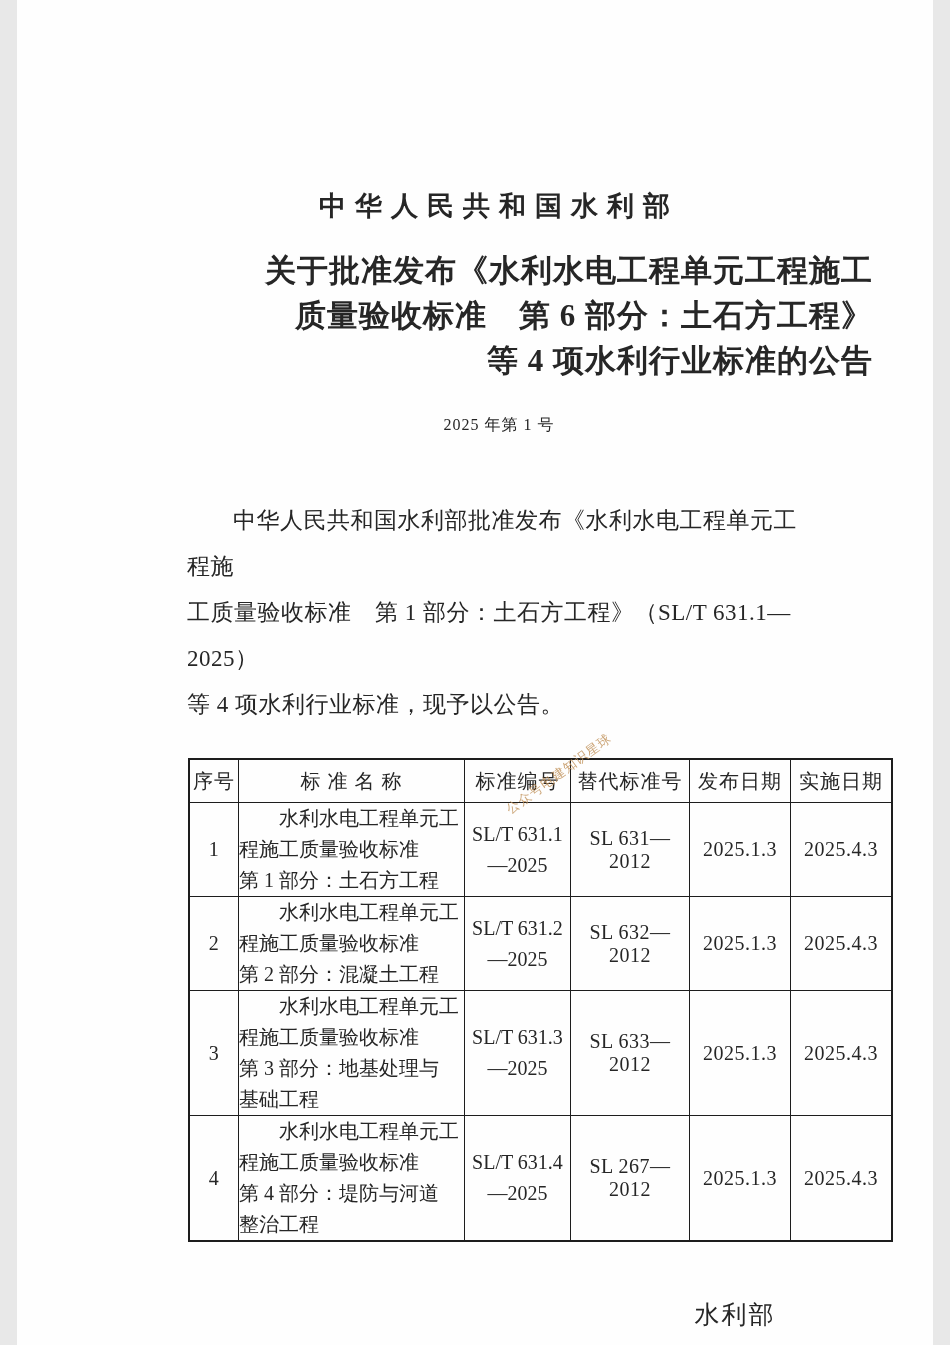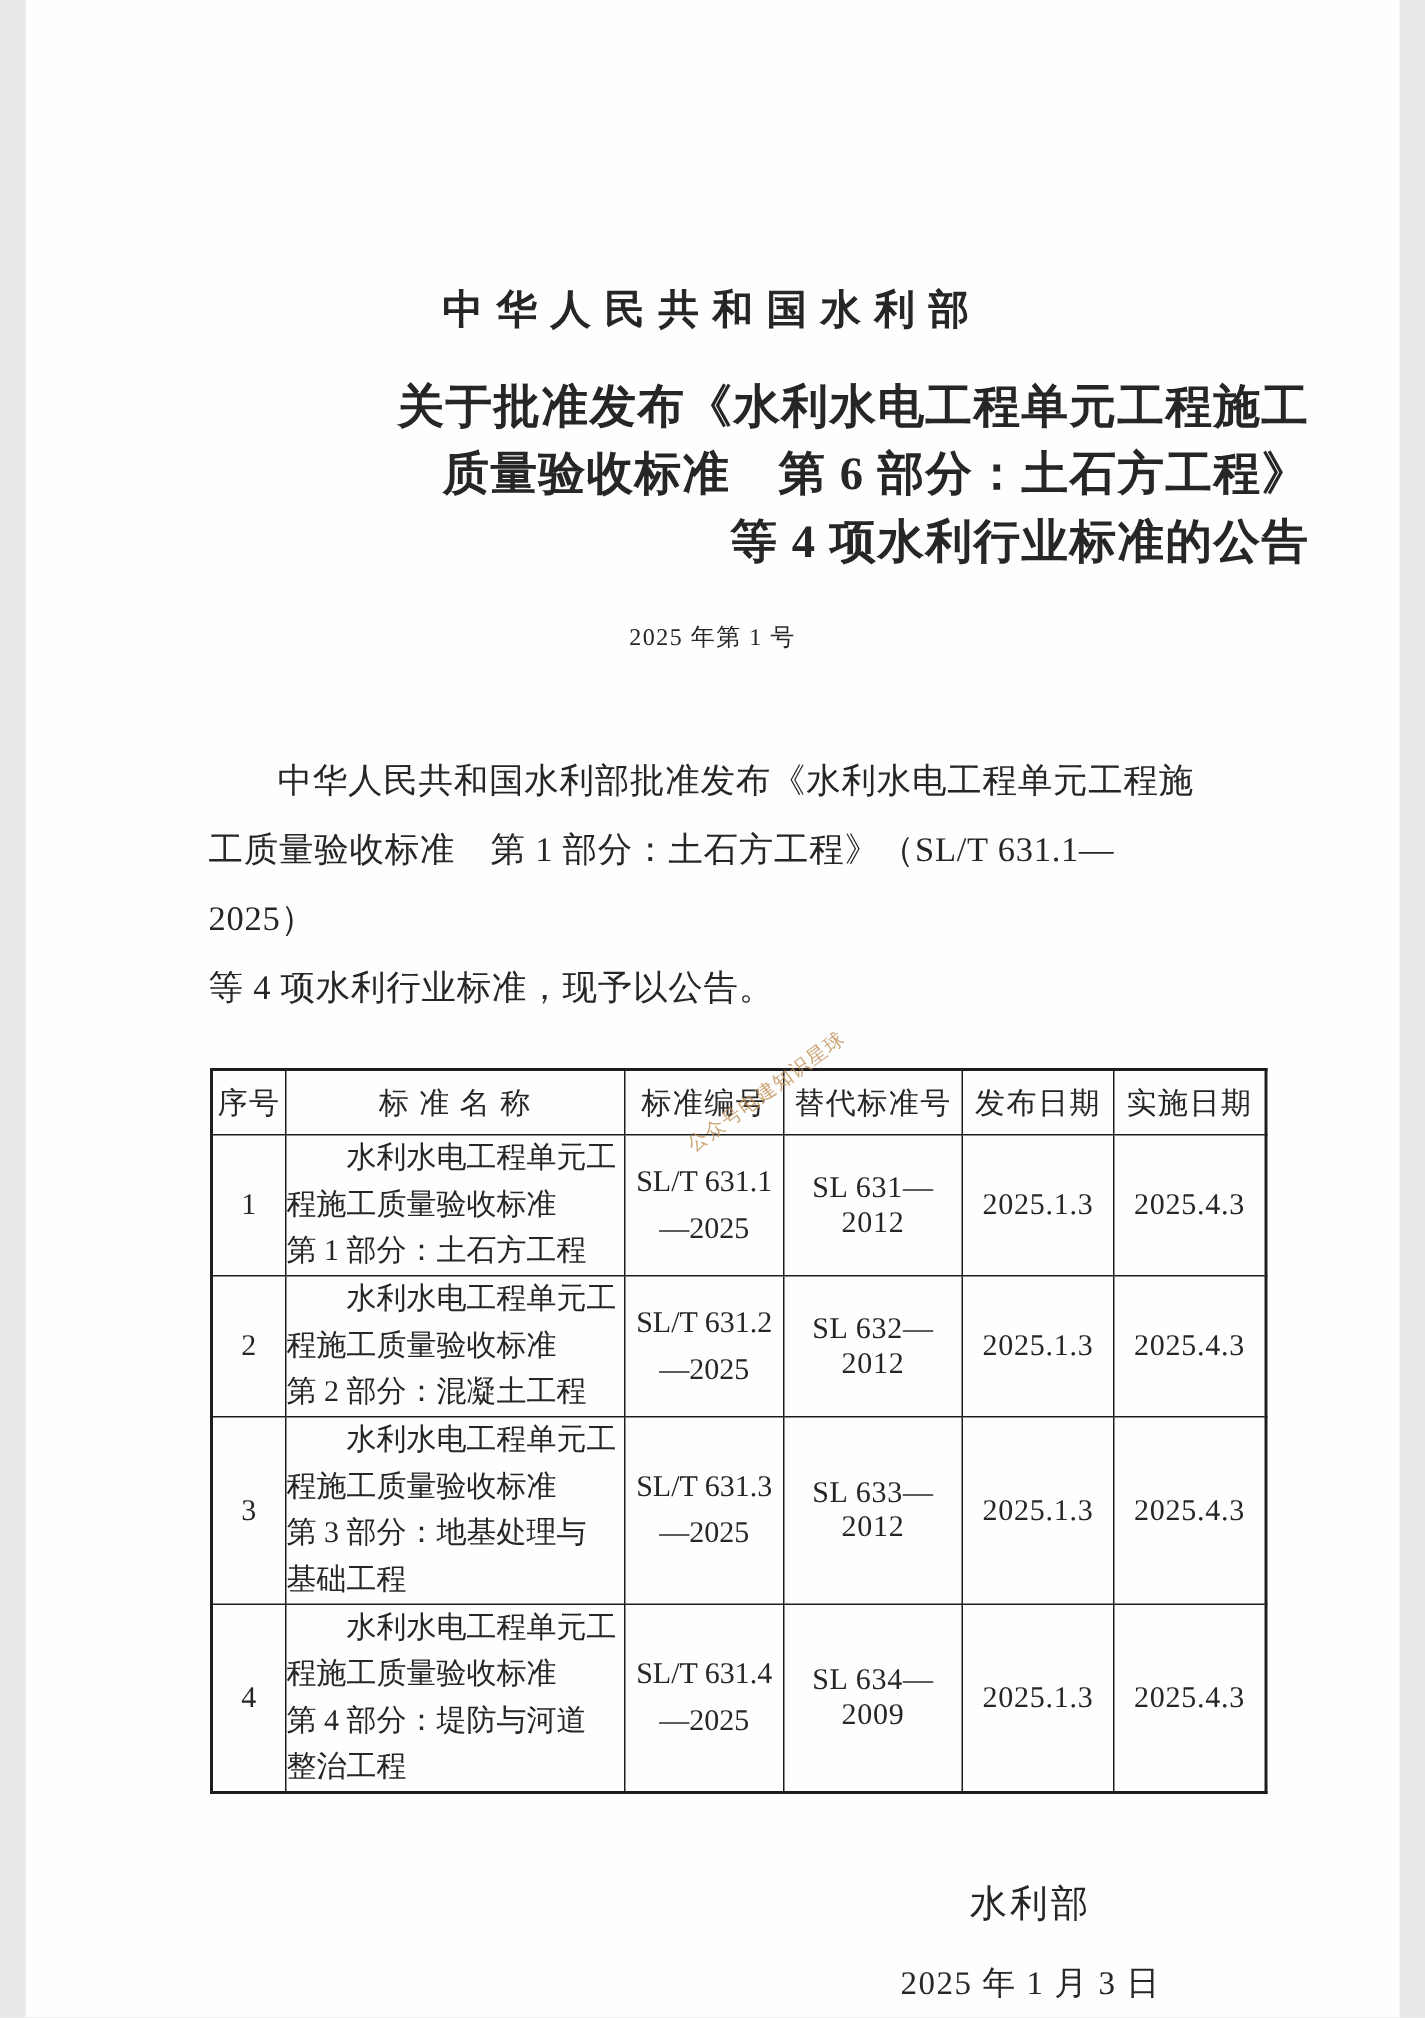--- a/index.html
+++ b/index.html
@@ -7,20 +7,21 @@
     position: relative;
     width: 916px;
     height: 1345px;
     margin: 0 auto;
     background: #fefefe;
     color: #262626;
     font-family: "Liberation Serif", "DejaVu Serif", serif;
     overflow: hidden;
     box-sizing: border-box;
     padding-top: 190px;
+    padding-left: 48px;
   }
   .org-title {
     text-align: center;
     font-size: 27px;
     font-weight: 700;
     letter-spacing: 9px;
     line-height: 32px;
   }
   .heading {
     margin: 26px 60px 0 60px;
@@ -180,21 +181,21 @@
           <td class="c-impl">2025.4.3</td>
         </tr>
         <tr>
           <td class="c-no">4</td>
           <td class="c-name">水利水电工程单元工
 程施工质量验收标准
 第 4 部分：堤防与河道
 整治工程</td>
           <td class="c-code">SL/T 631.4
 —2025</td>
-          <td class="c-rep">SL 634—2009</td>
+          <td class="c-rep">SL 267—2012</td>
           <td class="c-pub">2025.1.3</td>
           <td class="c-impl">2025.4.3</td>
         </tr>
       </tbody>
     </table>
   </div>
 
   <div class="signature">
     <div class="sig-org">水利部</div>
     <div class="sig-date">2025 年 1 月 3 日</div>

